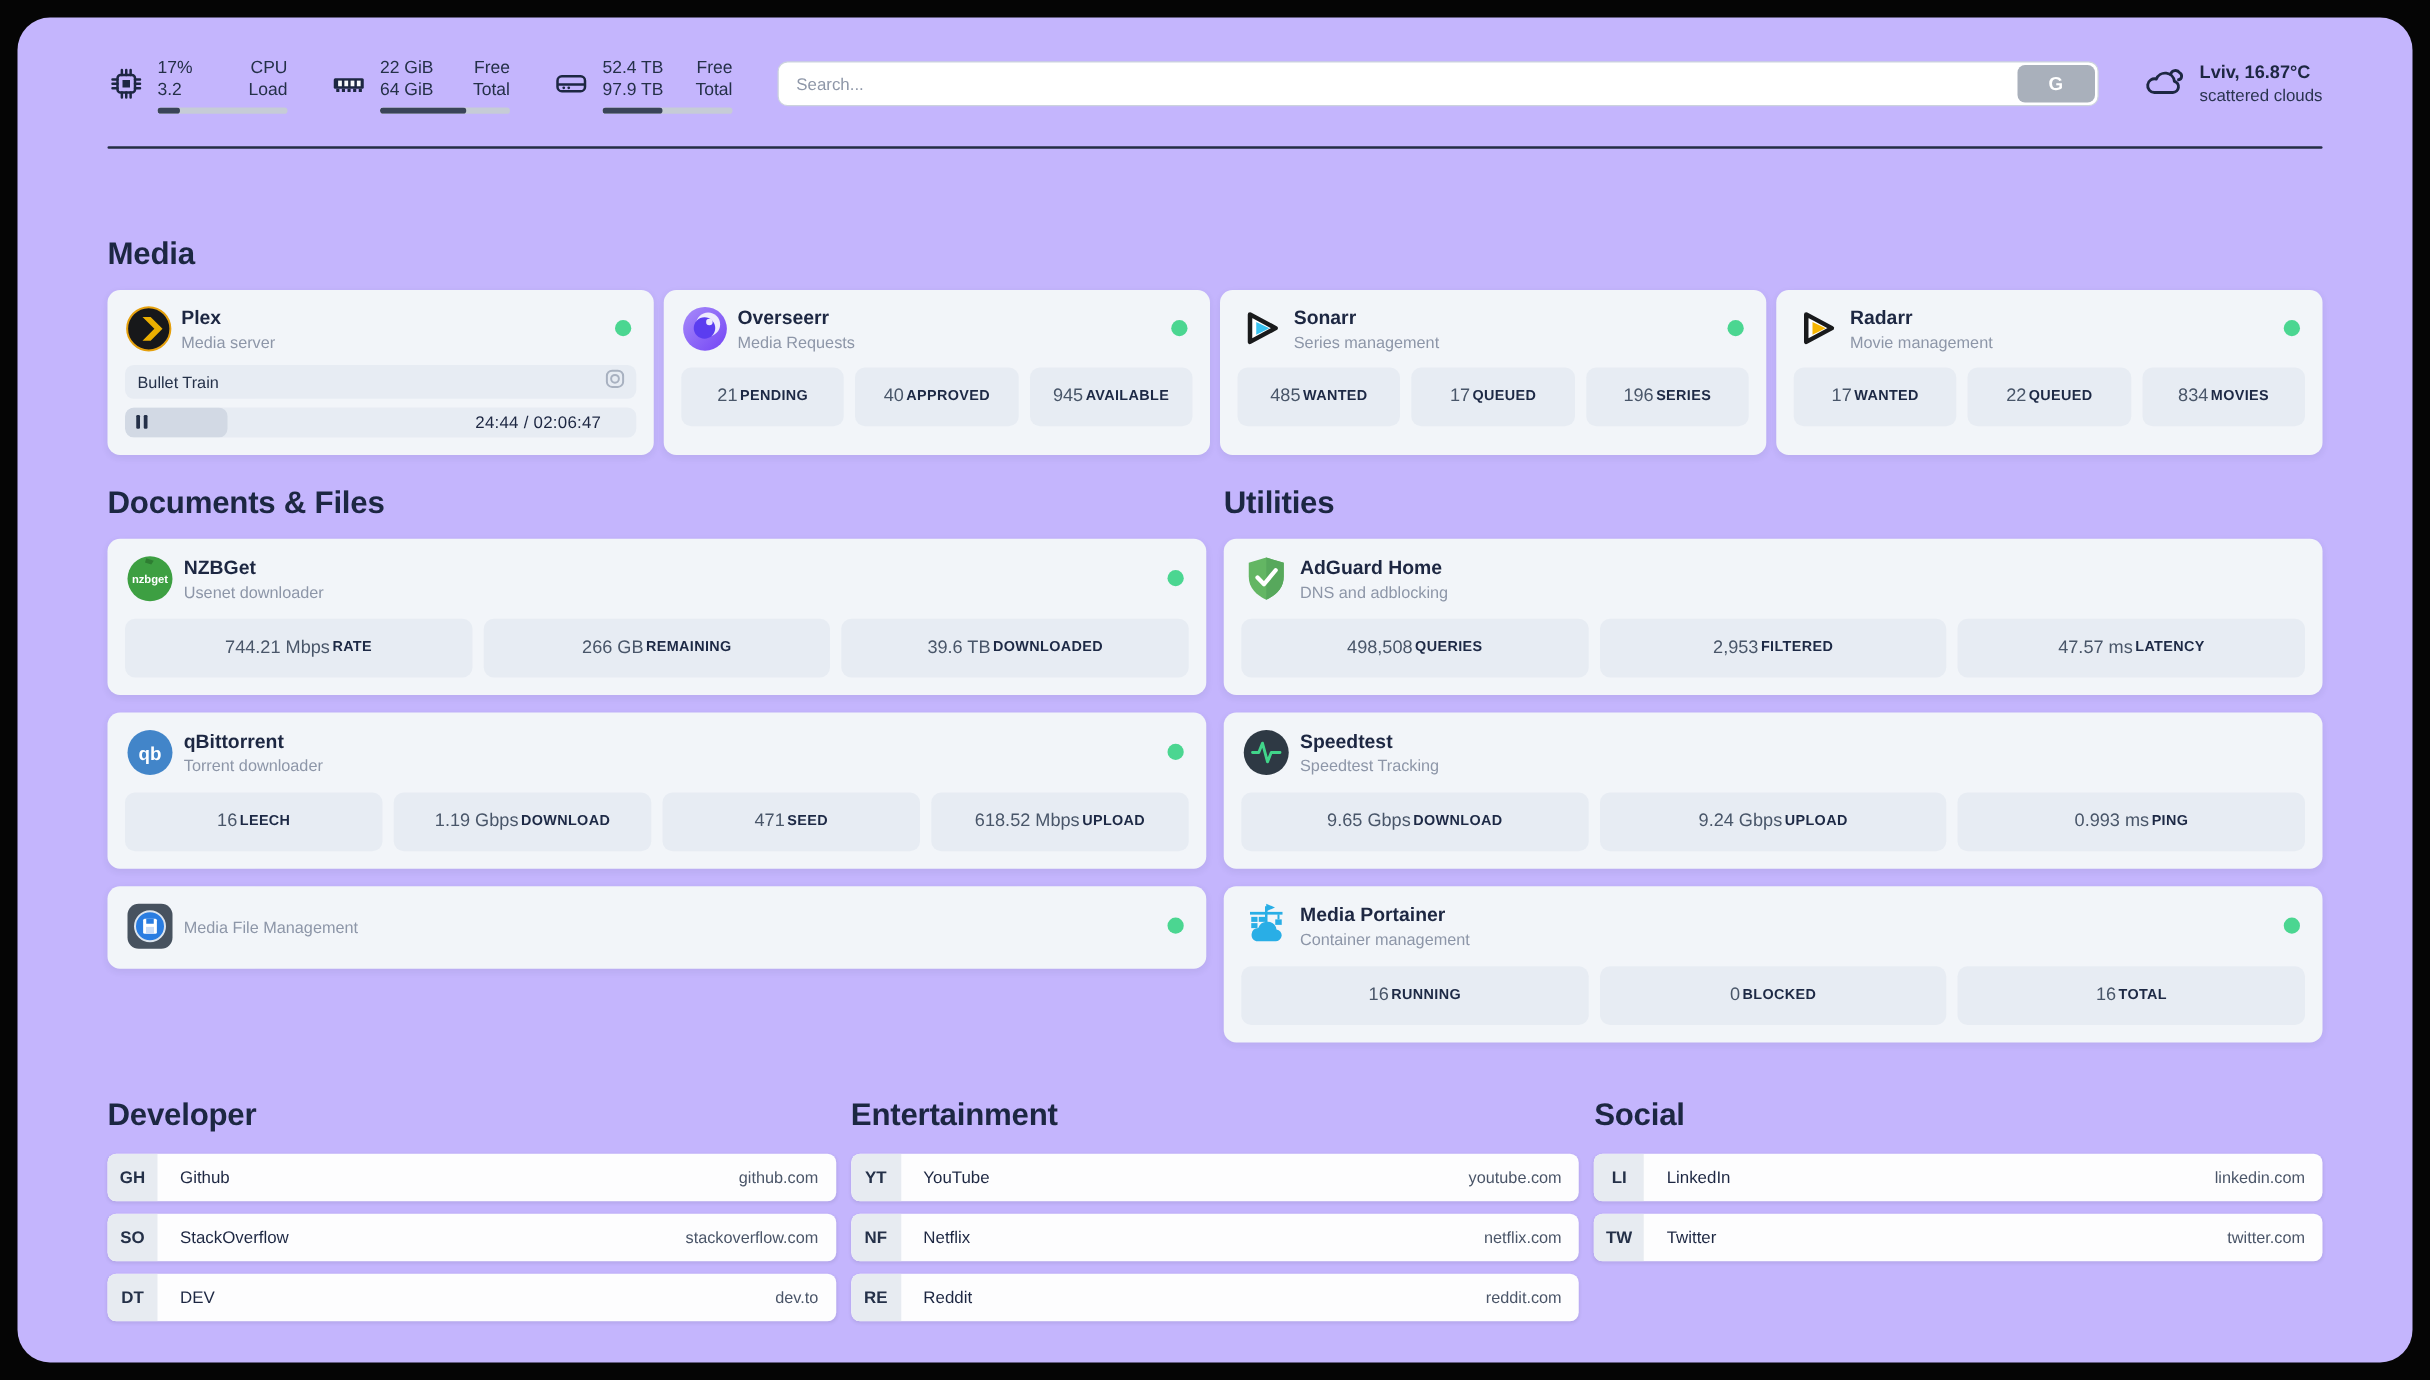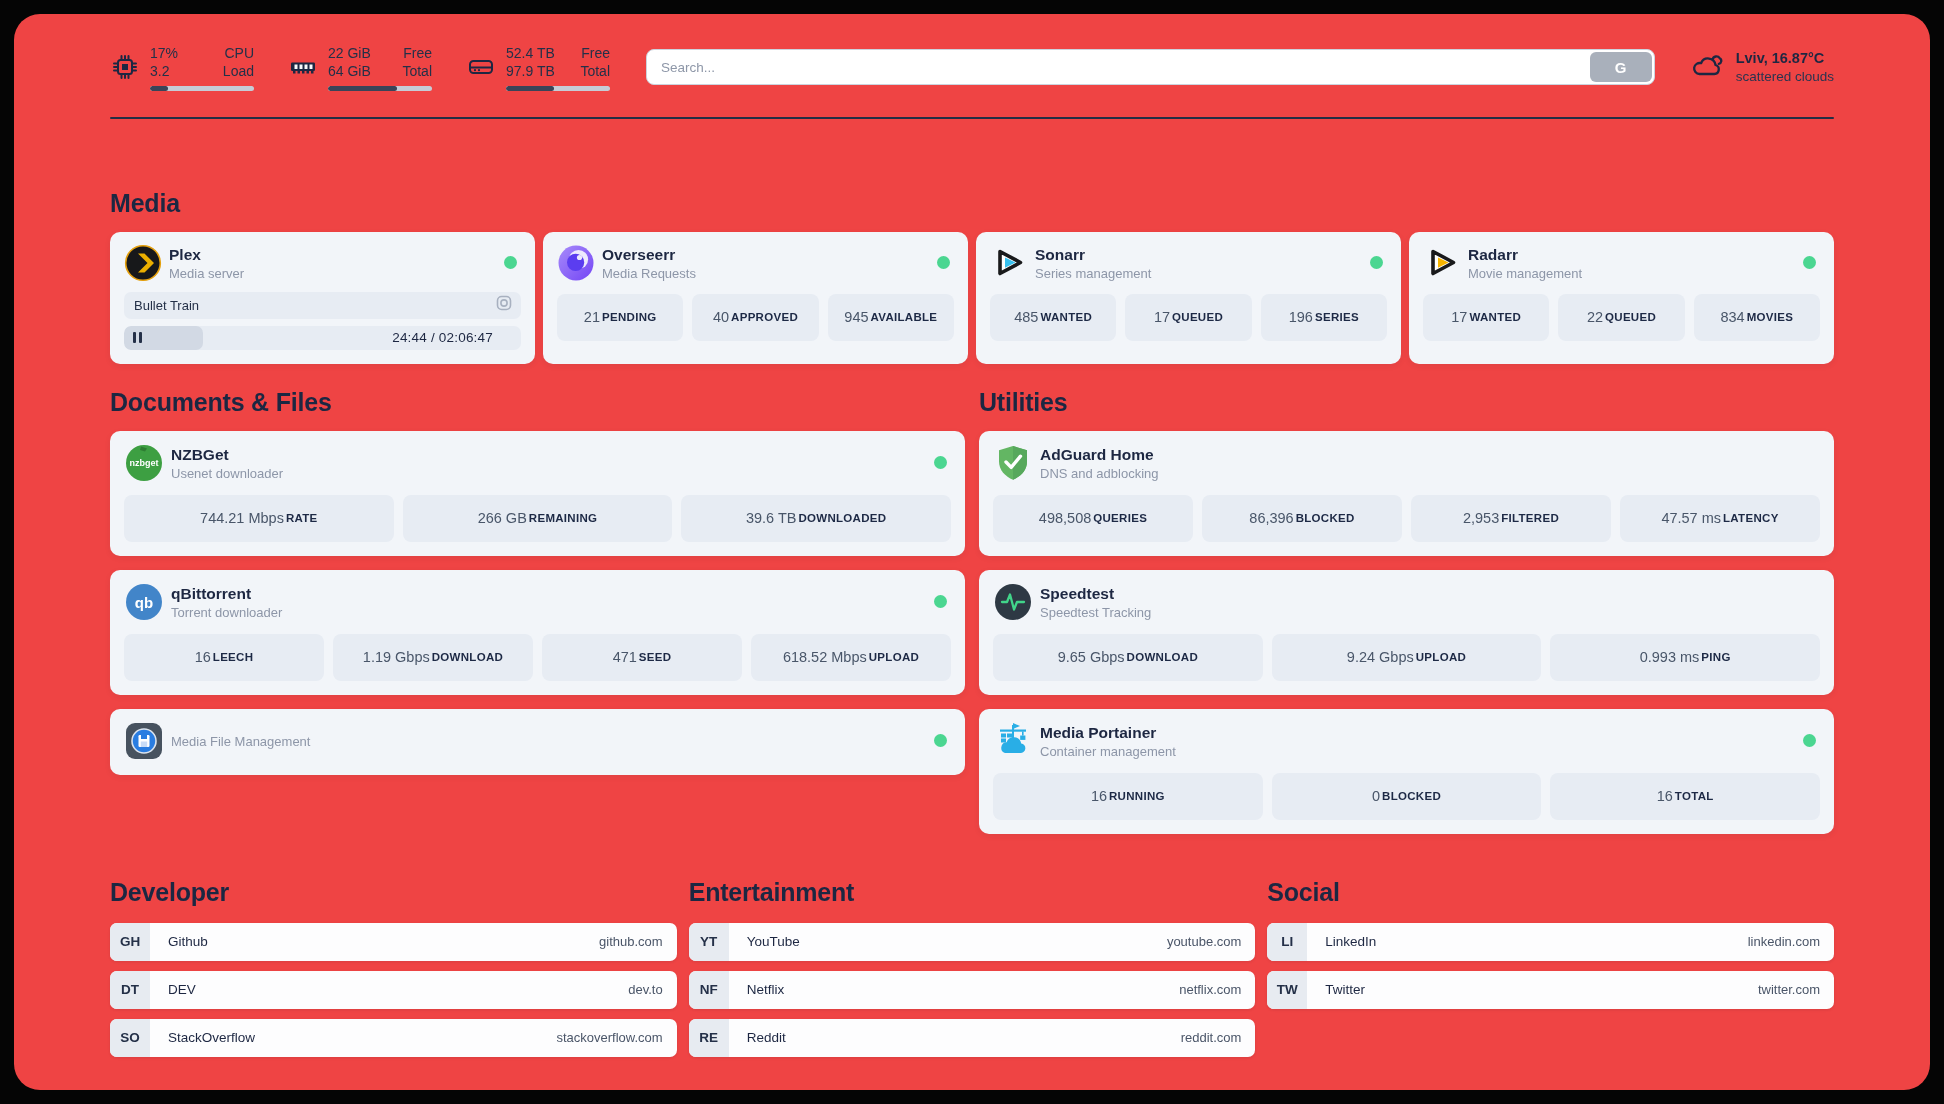--- a/index.html
+++ b/index.html
@@ -1,18 +1,18 @@
 <!DOCTYPE html>
 <html><head>
 <meta charset="utf-8">
 <style>
   * { margin:0; padding:0; box-sizing:border-box; }
   html,body { width:1944px; height:1104px; }
   body { background:#050505; font-family:"Liberation Sans", sans-serif; position:relative; overflow:hidden; }
-  .panel { position:absolute; inset:14px; background:#ef4444; border-radius:26px; padding:0 96px; overflow:hidden; }
+  .panel { position:absolute; inset:14px; background:#c4b5fd; border-radius:26px; padding:0 72px; overflow:hidden; }
 
   
   .header { margin-top:30px; display:flex; align-items:center; }
   .sysstats { display:flex; gap:34px; align-items:center; }
   .sg { display:flex; align-items:center; gap:10px; }
   .sg-icon { flex:0 0 auto; display:flex; }
   .sg-body { min-width:104px; }
   .sg-rows { display:flex; justify-content:space-between; gap:18px; font-size:14px; font-weight:500; color:#243048; line-height:1.32; }
   .sg-labs { text-align:right; }
   .sg-bar { margin-top:5px; height:5px; border-radius:3px; background:#c6ccd6; overflow:hidden; }
@@ -421,24 +421,20 @@
             <div class="app-name">AdGuard Home</div>
             <div class="app-sub">DNS and adblocking</div>
           </div>
         </div>
         <div class="stats">
           <div class="stat">
               <div class="stat-v">498,508</div>
               <div class="stat-l">QUERIES</div>
             </div>
           <div class="stat">
-              <div class="stat-v">86,396</div>
-              <div class="stat-l">BLOCKED</div>
-            </div>
-          <div class="stat">
               <div class="stat-v">2,953</div>
               <div class="stat-l">FILTERED</div>
             </div>
           <div class="stat">
               <div class="stat-v">47.57 ms</div>
               <div class="stat-l">LATENCY</div>
             </div>
         </div>
       </div>
 
@@ -512,29 +508,29 @@
 
   <div class="links-row">
     <div class="links-col">
       <h2 class="sec">Developer</h2>
       <div class="link">
         <span class="link-abbr">GH</span>
         <span class="link-name">Github</span>
         <span class="link-url">github.com</span>
       </div>
       <div class="link">
+        <span class="link-abbr">SO</span>
+        <span class="link-name">StackOverflow</span>
+        <span class="link-url">stackoverflow.com</span>
+      </div>
+      <div class="link">
         <span class="link-abbr">DT</span>
         <span class="link-name">DEV</span>
         <span class="link-url">dev.to</span>
       </div>
-      <div class="link">
-        <span class="link-abbr">SO</span>
-        <span class="link-name">StackOverflow</span>
-        <span class="link-url">stackoverflow.com</span>
-      </div>
     </div>
 
     <div class="links-col">
       <h2 class="sec">Entertainment</h2>
       <div class="link">
         <span class="link-abbr">YT</span>
         <span class="link-name">YouTube</span>
         <span class="link-url">youtube.com</span>
       </div>
       <div class="link">

